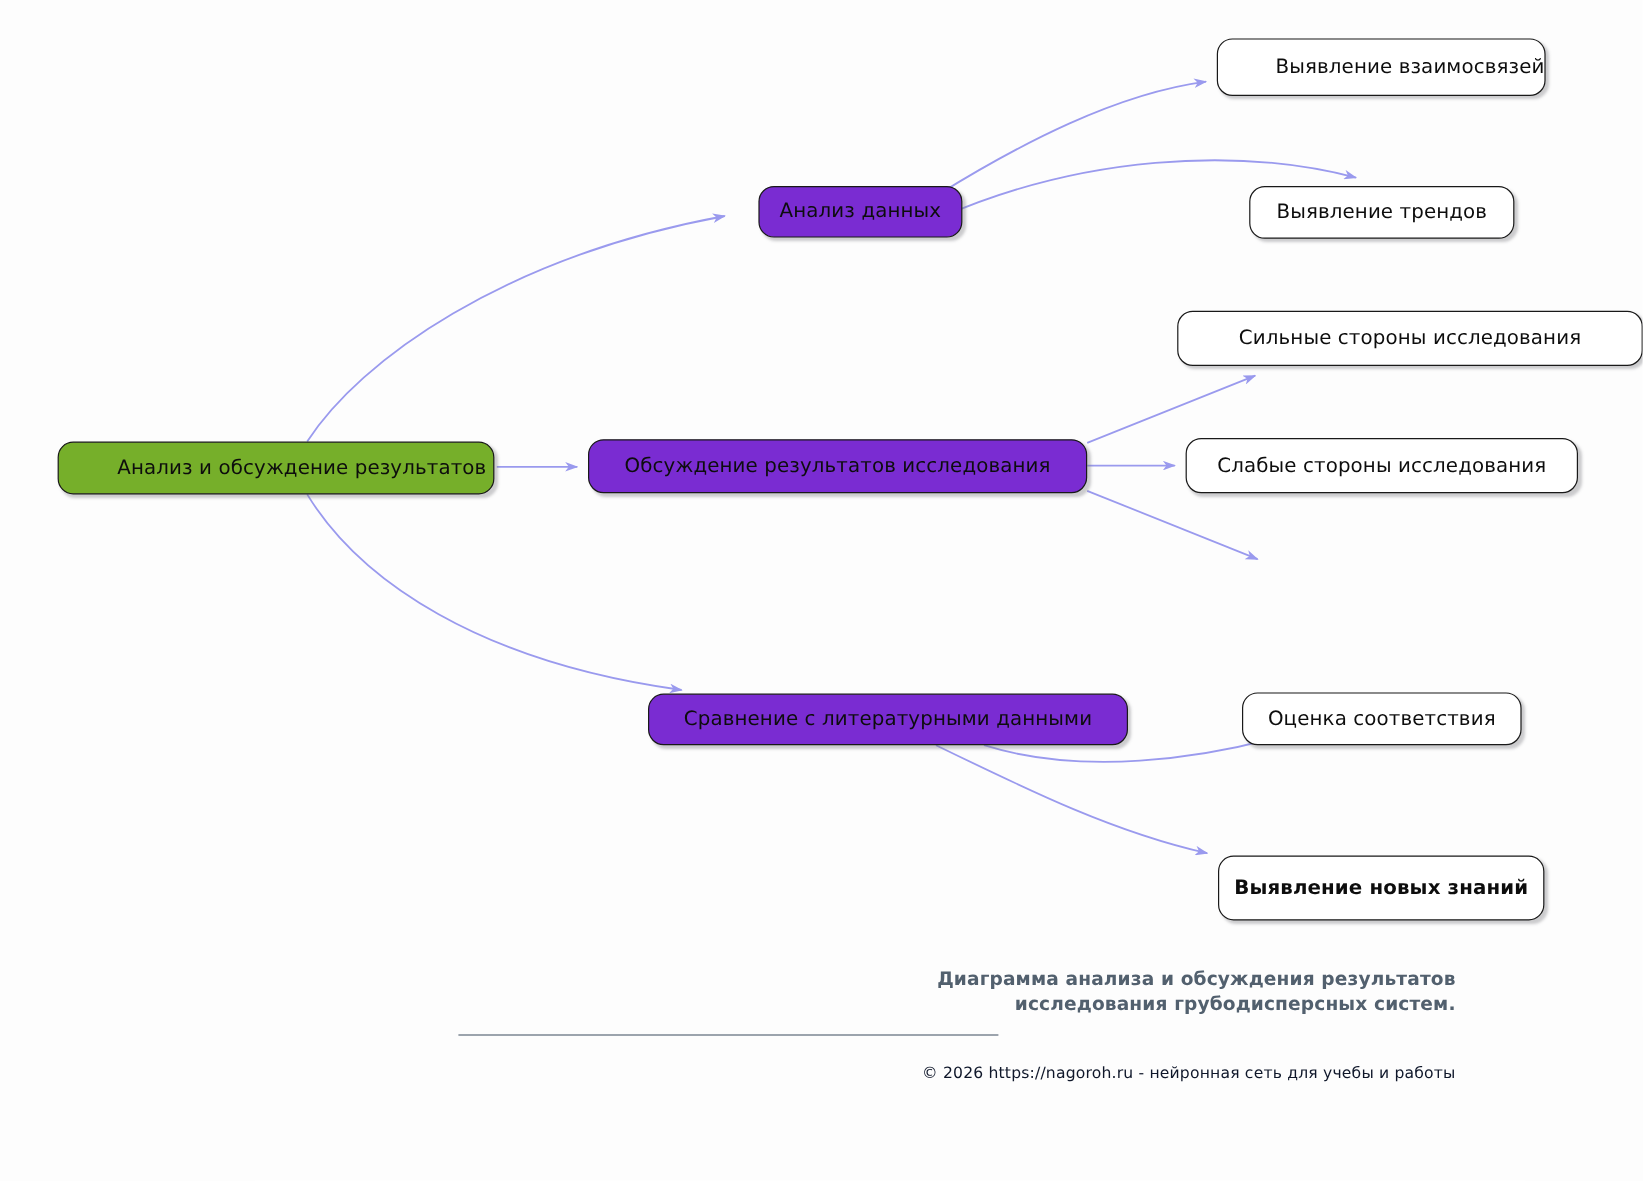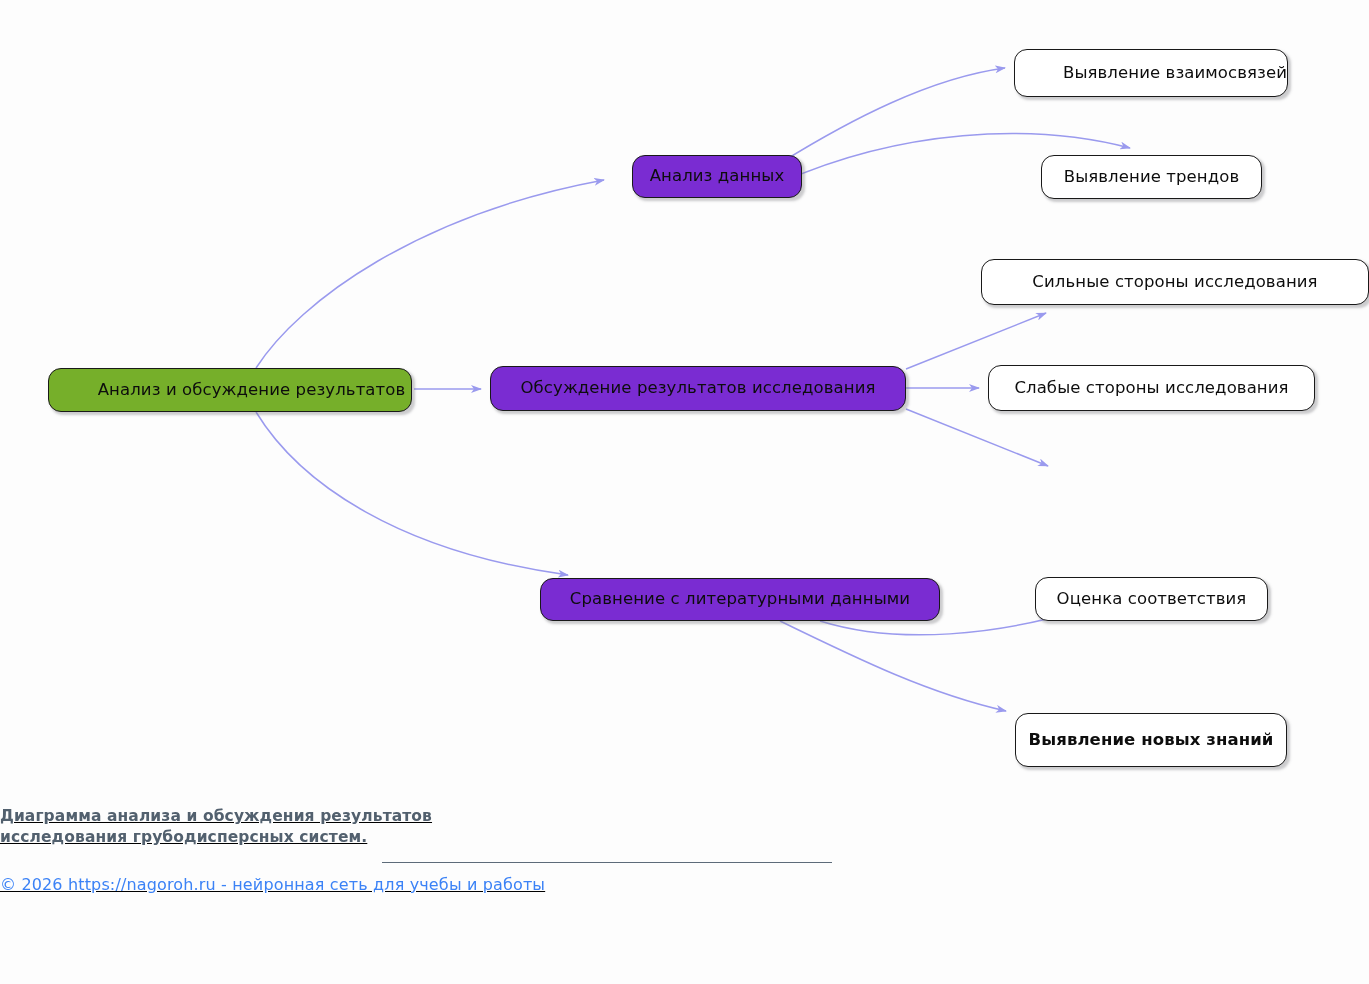--- a/index.html
+++ b/index.html
@@ -51,43 +51,42 @@
   }
   .node-label {
     display: block;
     padding: 0 14px;
   }
   #caption-block {
     position: absolute;
     left: 0;
     top: 806px;
     width: 1213px;
-    text-align: left;
-    text-decoration: underline;
+    text-align: right;
   }
   #caption-title {
     font-size: 15.5px;
     font-weight: bold;
     color: #52606e;
     line-height: 1.35;
     letter-spacing: 0.1px;
   }
   #caption-title .cap-line {
     display: block;
   }
   #caption-divider {
     width: 450px;
     height: 0;
     margin: 14px auto 0 auto;
     border-top: 1.5px solid #5d6b79;
   }
   #caption-copyright {
-    margin-top: 12px;
-    font-size: 16px;
-    color: #3b82f6;
+    margin-top: 24px;
+    font-size: 13px;
+    color: #0f172a;
     letter-spacing: 0.15px;
   }
 </style>
 </head>
 <body>
 
 <div id="canvas">
 
   <svg id="edge-layer" viewBox="0 0 1369 984" xmlns="http://www.w3.org/2000/svg">
     <defs>
@@ -112,21 +111,21 @@
     </g>
   </svg>
 
   <div class="node node-root" style="left:48px; top:368px; width:364px; height:44px;padding-left:43px;">
     <span class="node-label">Анализ и обсуждение результатов</span>
   </div>
 
   <div class="node node-branch" style="left:612px; top:155px; width:170px; height:43px;margin-left:20px;">
     <span class="node-label">Анализ данных</span>
   </div>
-  <div class="node node-leaf" style="left:1014px; top:49px; width:274px; height:48px;padding-left:48px;">
+  <div class="node node-leaf" style="left:1014px; top:32px; width:274px; height:48px;padding-left:48px;">
     <span class="node-label">Выявление взаимосвязей</span>
   </div>
   <div class="node node-branch" style="left:490px; top:366px; width:416px; height:45px;">
     <span class="node-label">Обсуждение результатов исследования</span>
   </div>
 
   <div class="node node-leaf" style="left:1041px; top:155px; width:221px; height:44px;">
     <span class="node-label">Выявление трендов</span>
   </div>
   <div class="node node-leaf" style="left:981px; top:259px; width:388px; height:46px;">

